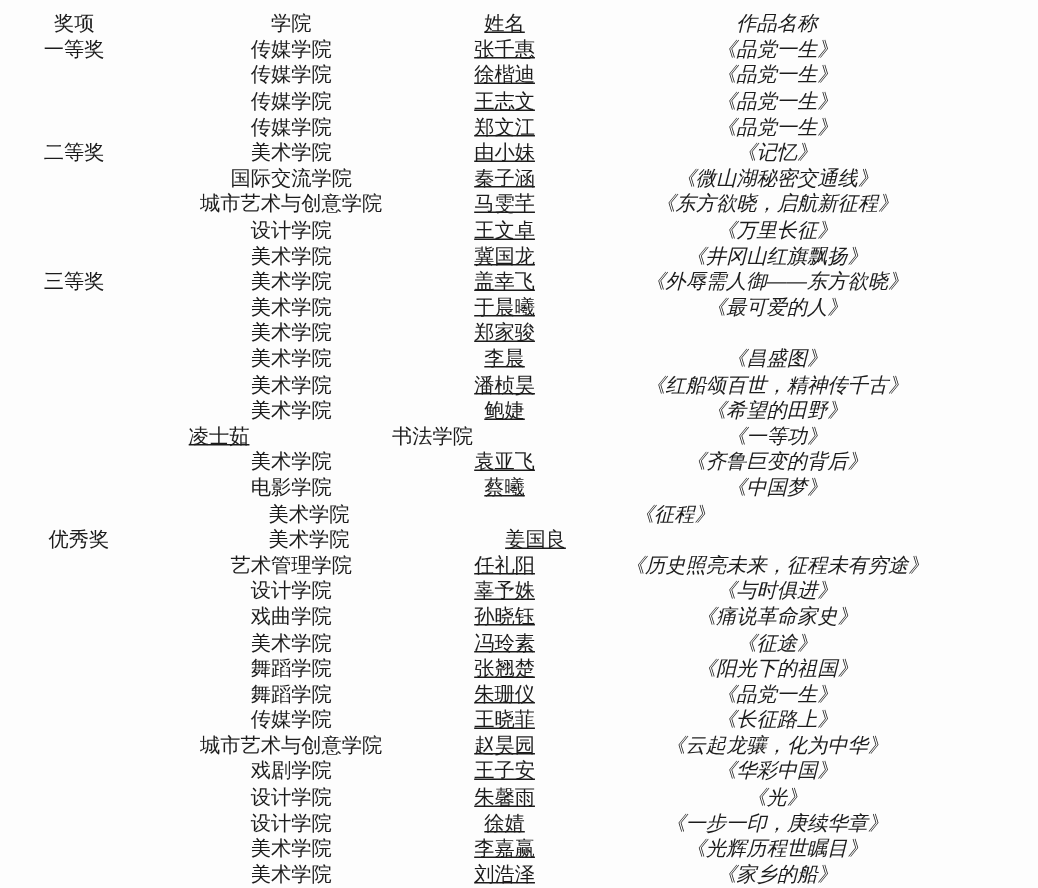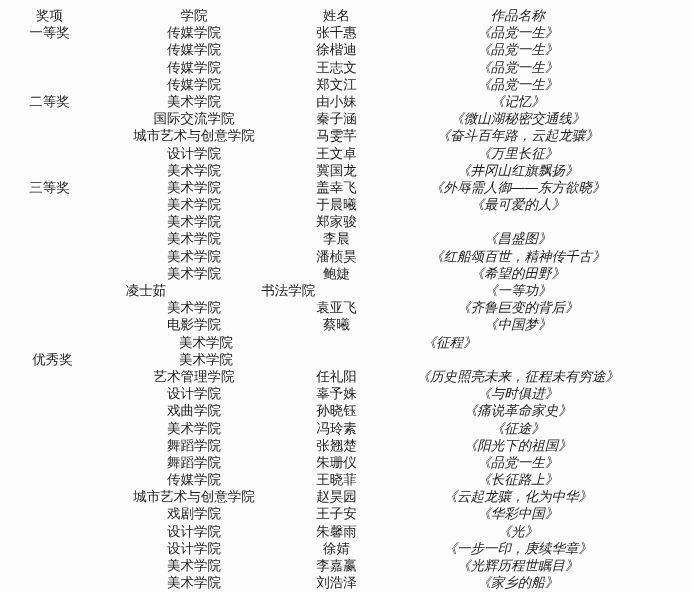--- a/index.html
+++ b/index.html
@@ -22,21 +22,21 @@
   }
   .cell {
     font-size: 13.5px;
     line-height: 17.2px;
     text-align: center;
     white-space: nowrap;
     overflow: visible;
   }
   .col-award   { width: 105px; }
   .col-college { width: 202px; }
-  .col-name    { width: 100px; }
+  .col-name    { width: 100px; text-decoration: underline; }
   .col-work    { width: 285px; font-style: italic; }
 </style>
 </head>
 <body>
 
 <div class="award-table">
   <div class="row">
     <div class="cell col-award">奖项</div>
     <div class="cell col-college">学院</div>
     <div class="cell col-name">姓名</div>
@@ -82,21 +82,21 @@
     <div class="cell col-award"></div>
     <div class="cell col-college">国际交流学院</div>
     <div class="cell col-name">秦子涵</div>
     <div class="cell col-work">《微山湖秘密交通线》</div>
   </div>
 
   <div class="row">
     <div class="cell col-award"></div>
     <div class="cell col-college">城市艺术与创意学院</div>
     <div class="cell col-name">马雯芊</div>
-    <div class="cell col-work">《奋斗百年路，云起龙骧》</div>
+    <div class="cell col-work">《东方欲晓，启航新征程》</div>
   </div>
 
   <div class="row">
     <div class="cell col-award"></div>
     <div class="cell col-college">设计学院</div>
     <div class="cell col-name">王文卓</div>
     <div class="cell col-work">《万里长征》</div>
   </div>
 
   <div class="row">
@@ -171,20 +171,21 @@
 
   <div class="row">
     <div class="cell col-award"></div>
     <div class="cell col-college">美术学院</div>
     <div class="cell col-work">《征程》</div>
   </div>
 
   <div class="row">
     <div class="cell col-award">优秀奖</div>
     <div class="cell col-college">美术学院</div>
+    <div class="cell col-name">姜国良</div>
   </div>
 
   <div class="row">
     <div class="cell col-award"></div>
     <div class="cell col-college">艺术管理学院</div>
     <div class="cell col-name">任礼阳</div>
     <div class="cell col-work">《历史照亮未来，征程未有穷途》</div>
   </div>
 
   <div class="row">

